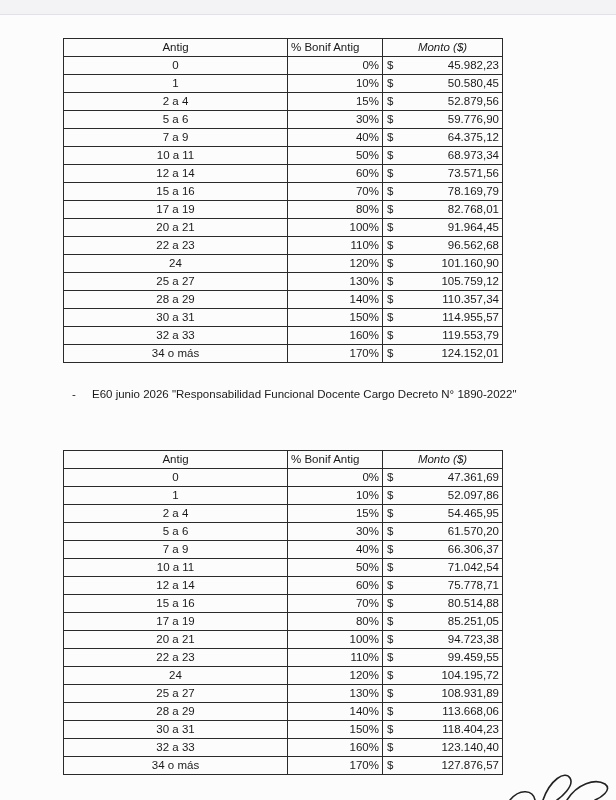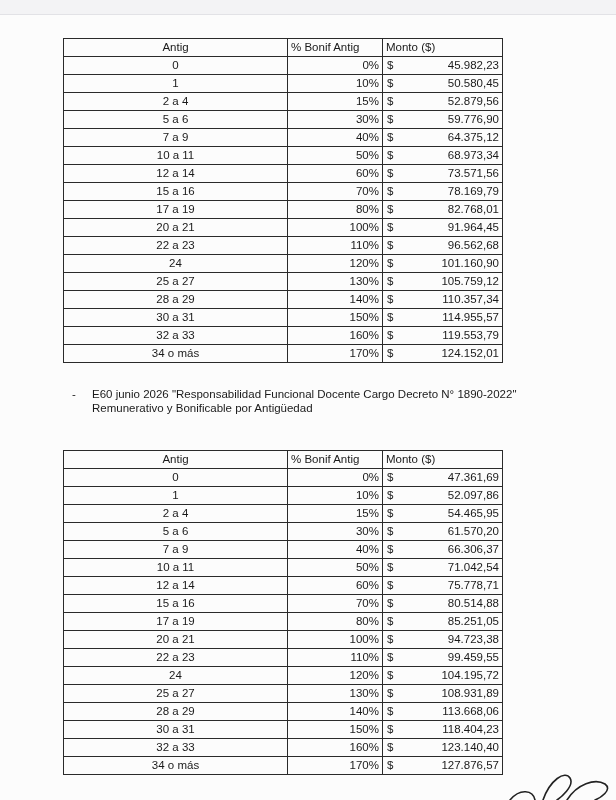--- a/index.html
+++ b/index.html
@@ -27,21 +27,21 @@
   table.sal td, table.sal th {
     border:1px solid #2a2a2a;
     height:17px; padding:0 3px; font-weight:normal;
     line-height:17px; white-space:nowrap;
   }
   col.c1 { width:224px; }
   col.c2 { width:95px; }
   col.c3 { width:120px; }
   th.h-antig { text-align:center; }
   th.h-bonif { text-align:left; padding-left:3px;margin-left:8px; }
-  th.h-monto { text-align:left; padding-left:3px; }
+  th.h-monto { text-align:center; padding-left:3px;font-style:italic; }
   td.antig { text-align:center; }
   td.bonif { text-align:right; }
   td.monto { position:relative; }
   td.monto .cur { position:absolute; left:4px; }
   td.monto .amt { float:right; }
   #t1 { top:38px; }
   #t2 { top:450px; }
   .note {
     position:absolute; left:72px; top:388px;
     font-size:11.5px; line-height:13.5px;
@@ -209,21 +209,20 @@
           <span class="amt">124.152,01</span>
         </td>
       </tr>
     </tbody>
 </table>
 
 <div class="note">
   <span class="bullet">-</span>
   <div class="lines">
     <div>E60 junio 2026 "Responsabilidad Funcional Docente Cargo Decreto N° 1890-2022"</div>
-    <div>Remunerativo y Bonificable por Antigüedad</div>
   </div>
 </div>
 
 <table class="sal" id="t2">
   <colgroup>
       <col class="c1">
       <col class="c2">
       <col class="c3">
     </colgroup>
   <thead>

